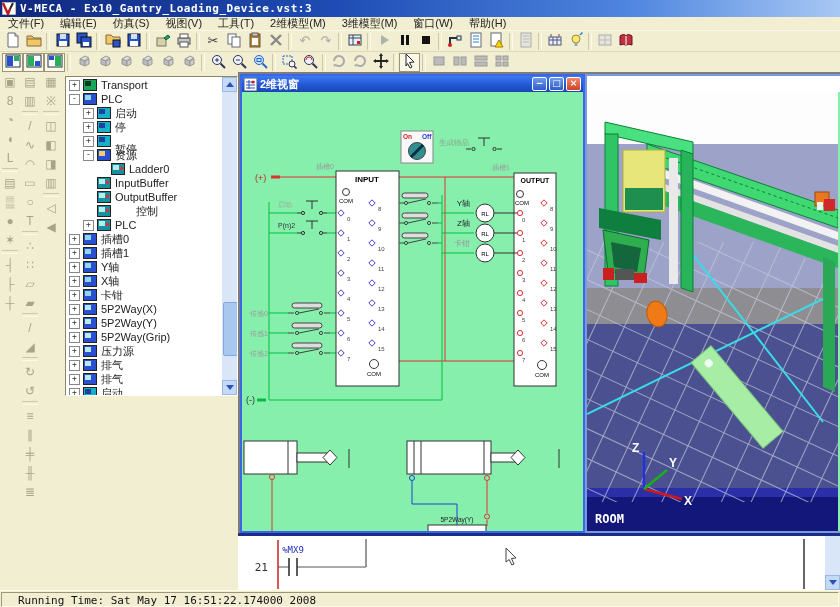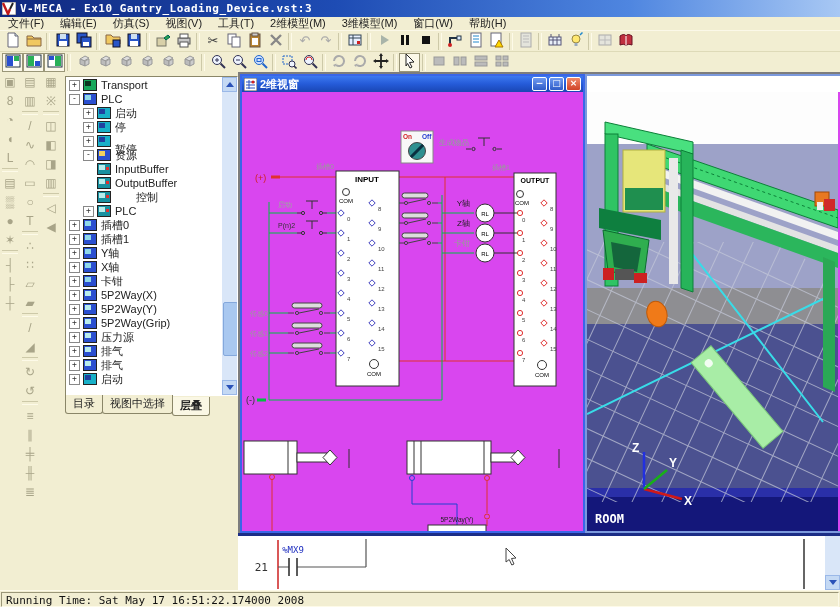--- a/index.html
+++ b/index.html
@@ -57,33 +57,33 @@
   .mwin{position:absolute;border:2px solid #3a66e8;box-sizing:border-box;background:#fff}
   .wtitle{height:16px;display:flex;align-items:center;gap:3px;padding:0 2px;color:#fff;
           font-weight:bold;font-size:11px;white-space:nowrap;overflow:hidden}
   .wtitle.active{background:linear-gradient(180deg,#3d79f0 0%,#255bd8 50%,#1a46b4 100%)}
   .wtitle.inactive{background:linear-gradient(180deg,#93aee8 0%,#7b99dd 60%,#6f8cd0 100%)}
   .wicon13{width:13px;height:13px;flex:none}
   .wbtns{margin-left:auto;display:flex;gap:2px}
   .wb{width:13px;height:12px;border:1px solid #fff;border-radius:2px;background:linear-gradient(180deg,#6f9af0,#2f5cc8);
       color:#fff;font:bold 9px/10px "DejaVu Sans",sans-serif;text-align:center}
   .wb.close{background:linear-gradient(180deg,#f08868,#d04428)}
-  .wclient{position:absolute;left:0;top:16px;right:0;bottom:0;background:#d946ef;overflow:hidden}
+  .wclient{position:absolute;left:0;top:16px;right:0;bottom:0;background:#86efac;overflow:hidden}
   #win2d{left:2px;top:2px;width:345px;height:459px}
   #win3d{left:347px;top:2px;width:255px;height:459px;border-right:none}
   
   #ladder{position:absolute;left:238px;top:533px;width:602px;height:57px;background:#fff;
           border-top:3px solid #1b2d86;box-sizing:border-box}
   #ladder-scroll{position:absolute;right:0;top:0;width:15px;bottom:0;background:#d9e6f8}
   #ladder-down{position:absolute;left:0;bottom:0;width:15px;height:15px;background:#c4d9f4;border:1px solid #9ab8e8;
           display:flex;align-items:center;justify-content:center;box-sizing:border-box}
   
   #statusbar{position:absolute;left:0;top:590px;width:840px;height:17px;background:#f2eed2;border-top:1px solid #fdfae8}
   #statusfield{position:absolute;left:1px;top:1px;right:1px;bottom:1px;border:1px solid;
-     border-color:#9a9678 #fdfae8 #fdfae8 #9a9678;padding:1px 0 0 4px;
+     border-color:#9a9678 #fdfae8 #fdfae8 #9a9678;padding:1px 0 0 16px;
      font:11px "DejaVu Sans Mono",monospace;color:#111}
   svg text{font-family:"Liberation Sans",sans-serif}
 </style>
 </head>
 <body>
 
 <div id="app">
 
   <div id="titlebar">
     <span class="wicon">
@@ -528,20 +528,28 @@
             </span>
             <span style="padding-left: 1px; margin-top: 16px;">暂停</span>
           </div>
           <div class="trow" style="padding-left: 17px;">
             <span class="texp">-</span>
             <span class="tico" style="background: rgb(42, 79, 208);">
               <span class="inner" style="background: rgb(240, 208, 96);"></span>
             </span>
             <span style="padding-left: 1px;">资源</span>
           </div>
+          <div class="trow" style="padding-left: 31px;">
+            <span class="texp none">+</span>
+            <span class="tico" style="background: rgb(24, 144, 160);">
+              <span class="inner" style="background: rgb(184, 236, 236);"></span>
+              <span class="dot"></span>
+            </span>
+            <span style="padding-left: 1px;">Ladder0</span>
+          </div>
           <div class="trow" style="padding-left: 17px;">
             <span class="texp none">+</span>
             <span class="tico" style="background: rgb(24, 144, 160);">
               <span class="inner" style="background: rgb(184, 236, 236);"></span>
               <span class="dot"></span>
             </span>
             <span style="padding-left: 1px;">InputBuffer</span>
           </div>
           <div class="trow" style="padding-left: 17px;">
             <span class="texp none">+</span>
@@ -655,25 +663,20 @@
       <div id="tree-scroll">
         <div class="sb-btn" style="top:0">
             <span class="tri up"></span>
           </div>
         <div id="tree-thumb"></div>
         <div class="sb-btn" style="bottom:0">
             <span class="tri down"></span>
           </div>
       </div>
     </div>
-    <div id="tree-tabs">
-        <span class="ttab">目录</span>
-        <span class="ttab">视图中选择</span>
-        <span class="ttab active">层叠</span>
-      </div>
   </div>
 
   <div id="mdi">
 
     <div id="win2d" class="mwin">
       <div class="wtitle active">
         <span class="wicon13">
           <svg viewBox="0 0 13 13">
               <rect width="13" height="13" fill="#fff" stroke="#555"></rect>
               <path d="M2 4h9M2 7h9M2 10h9M5 2v9" stroke="#2a50c0"></path>

